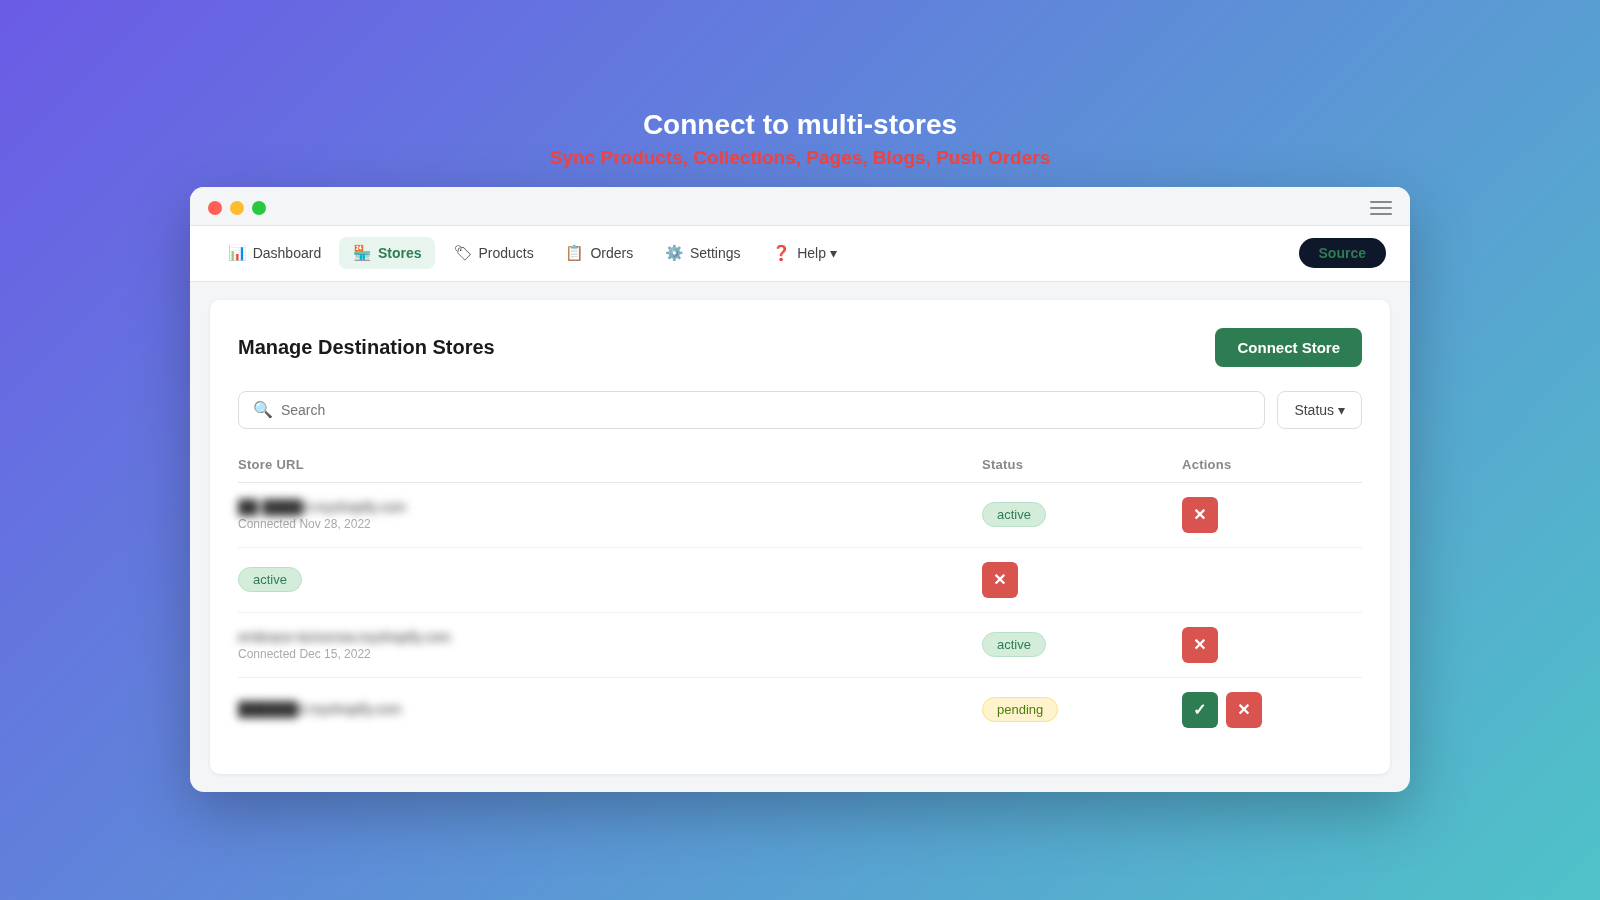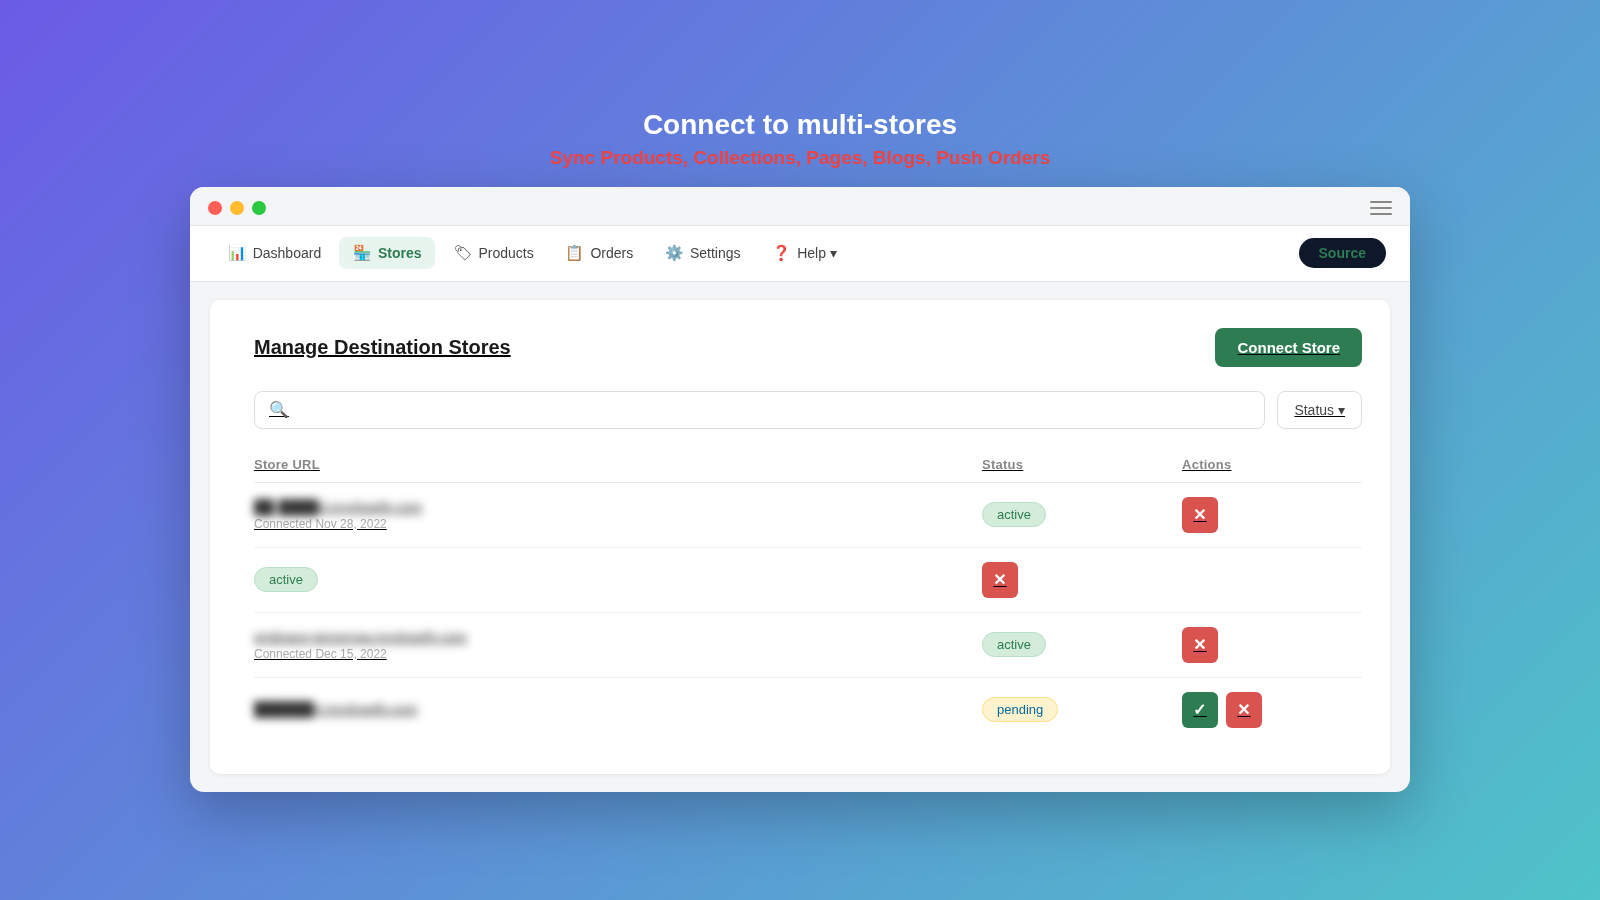--- a/index.html
+++ b/index.html
@@ -111,22 +111,21 @@
       padding: 7px 20px;
       font-size: 14px;
       font-weight: 600;
       cursor: pointer;
     }
     .main-content {
       background: #fff;
       margin: 18px 20px;
       border-radius: 10px;
       box-shadow: 0 1px 4px rgba(0,0,0,0.07);
-      padding: 28px 28px 32px 44px;
-      text-decoration: underline;
+      padding: 28px 28px 32px 28px;
     }
     .content-header {
       display: flex;
       align-items: center;
       justify-content: space-between;
       margin-bottom: 24px;
     }
     .content-title {
       font-size: 20px;
       font-weight: 700;
@@ -222,21 +221,21 @@
       font-size: 13px;
       font-weight: 500;
     }
     .status-active {
       background: #d4edda;
       color: #2e7d52;
       border: 1px solid #b8dfc7;
     }
     .status-pending {
       background: #fff3cd;
-      color: #0369a1;
+      color: #4d7c0f;
       border: 1px solid #ffe082;
     }
     .actions-cell {
       display: flex;
       gap: 8px;
     }
     .action-btn {
       width: 36px;
       height: 36px;
       border: none;
@@ -311,20 +310,21 @@
 
   <div class="main-content">
     <div class="content-header">
       <h2 class="content-title">Manage Destination Stores</h2>
       <button class="connect-store-btn">Connect Store</button>
     </div>
 
     <div class="search-bar-row">
       <div class="search-wrapper">
         <span class="search-icon">🔍</span>
+        <input class="search-input" type="text" placeholder="Search" style="">
       </div>
       <div class="status-dropdown">Status ▾</div>
     </div>
 
     <div class="table-container">
       <div class="table-header">
         <div>Store URL</div>
         <div>Status</div>
         <div>Actions</div>
       </div>

